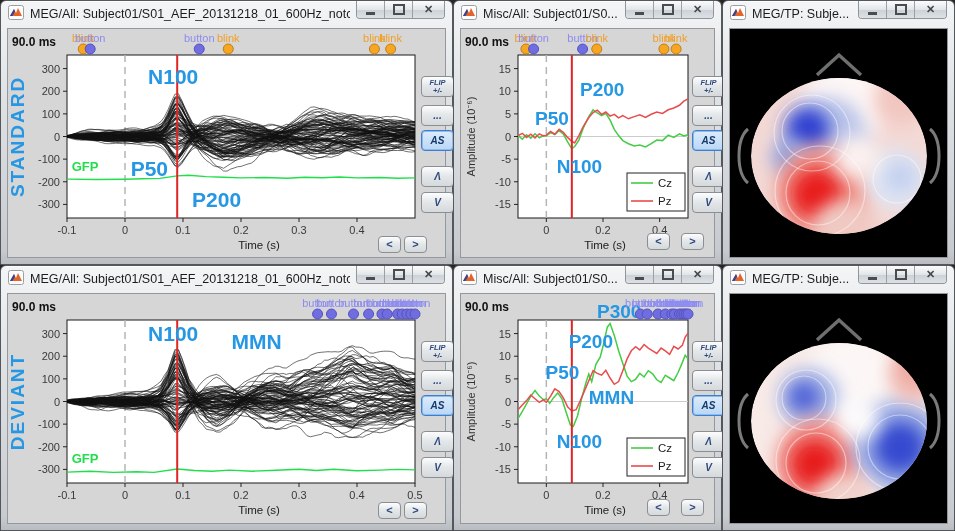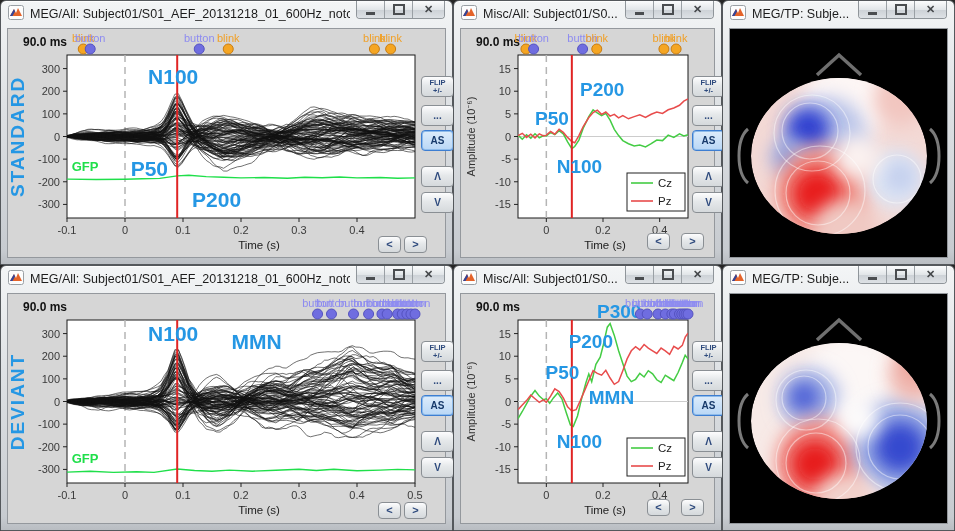--- a/index.html
+++ b/index.html
@@ -20,28 +20,28 @@
            border-left:1px solid #9aa0a5;cursor:default;
            background:linear-gradient(#fbfcfd,#e2e6e9 50%,#ccd1d6 51%,#dde1e5);}
   .win-btn:first-child{border-left:none;}
   .win-btn.wide{width:31px;}
   .g-min{width:9px;height:3px;background:#4a4d50;margin-top:7px;}
   .g-max{width:8px;height:7px;border:2px solid #4a4d50;}
   .g-close{font-weight:bold;font-size:11px;color:#45484b;line-height:11px;}
   .client{position:absolute;left:6px;right:6px;top:27px;bottom:6px;
           background:#d6d6d6;border:1px solid #94989d;}
   .client.topo{background:#000;}
-  .time-label{position:absolute;left:15px;top:6px;font-weight:bold;font-size:12px;
+  .time-label{position:absolute;left:4px;top:6px;font-weight:bold;font-size:12px;
               color:#111;}
   .chart-svg{position:absolute;left:0;top:0;}
   .sbtn{position:absolute;width:33px;height:21px;box-sizing:border-box;
         border:1px solid #8a8f94;border-radius:4px;color:#2e4a7d;font-weight:bold;
         display:flex;flex-direction:column;align-items:center;justify-content:center;
         background:linear-gradient(#fdfdfe,#e5e8ea 45%,#d5d9dc);font-size:10px;
-        line-height:10px;cursor:default;}
+        line-height:10px;cursor:default;font-style:italic;}
   .sbtn.two{font-size:7.5px;line-height:7.5px;letter-spacing:0;}
   .sbtn.active{border-color:#3d7ed2;background:linear-gradient(#ddecfb,#b9d7f6);
         box-shadow:0 0 0 1px #8ebbea inset;color:#173a6b;}
   .nbtn{position:absolute;width:23px;height:17px;box-sizing:border-box;
         border:1px solid #8a8f94;border-radius:4px;color:#2e4a7d;font-weight:bold;
         font-size:11px;line-height:14px;text-align:center;
         background:linear-gradient(#fdfdfe,#e5e8ea 45%,#d5d9dc);cursor:default;}
 </style>
 </head>
 <body>

